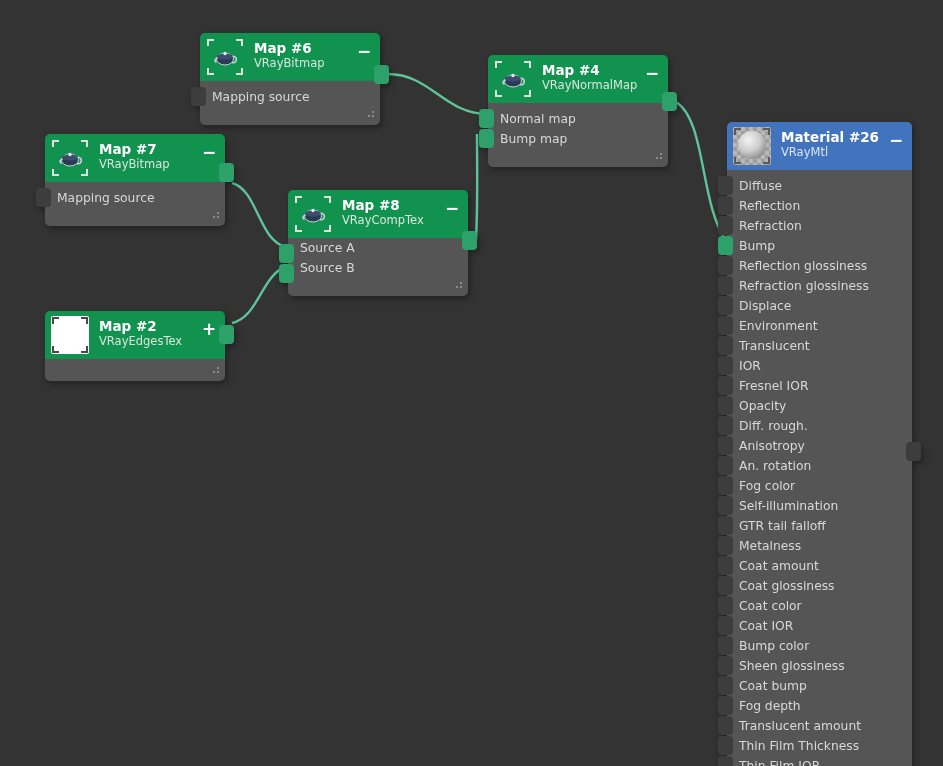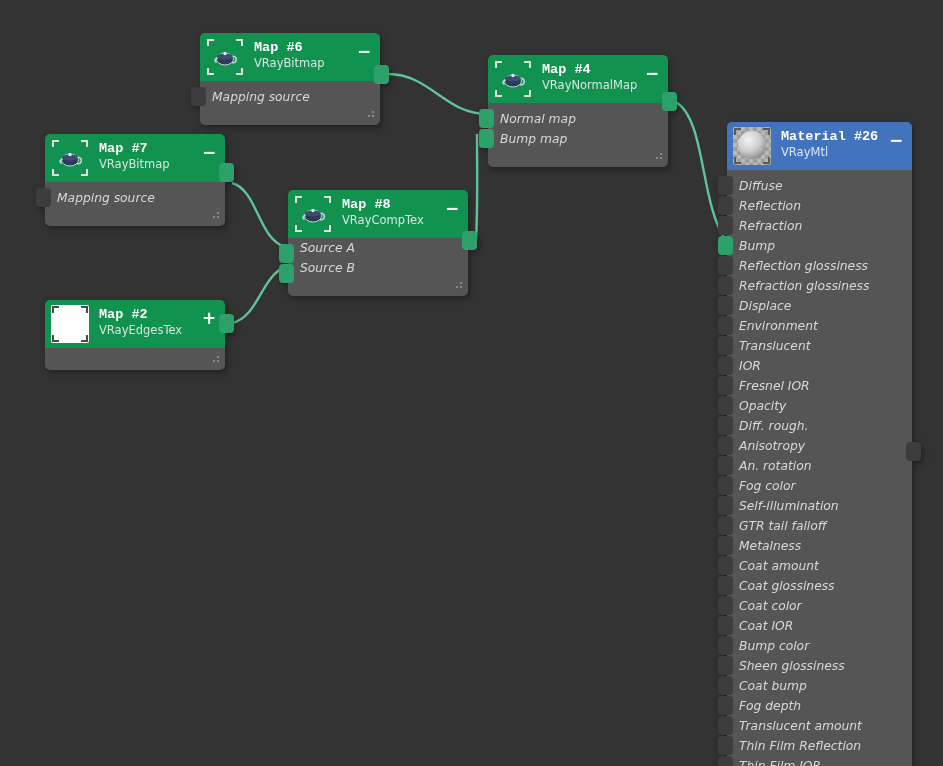--- a/index.html
+++ b/index.html
@@ -72,21 +72,20 @@
     flex: 1 1 auto;
     padding: 7px 0 0 10px;
     min-width: 0;
   }
   .hdr-title {
     color: #ffffff;
     font-size: 13.5px;
     font-weight: bold;
     line-height: 16px;
     white-space: nowrap;
-    font-family: Liberation Mono, monospace;
   }
   .hdr-sub {
     color: #d7e6de;
     font-size: 11.5px;
     line-height: 15px;
     white-space: nowrap;
   }
   .hdr-blue .hdr-sub { color: #d9e3f2; }
 
   .hdr-btn {
@@ -107,21 +106,20 @@
     border-bottom-left-radius: 5px;
     border-bottom-right-radius: 5px;
     position: relative;
     padding-bottom: 10px;
   }
   .slot-row {
     height: 20px;
     display: flex;
     align-items: flex-end;
     padding-left: 12px;
-    font-style: italic;
   }
   .slot-label {
     color: #d8d8d8;
     font-size: 12.3px;
     line-height: 20px;
     white-space: nowrap;
   }
   .grip {
     position: absolute;
     right: 6px; bottom: 5px;
@@ -311,21 +309,21 @@
       </div>
       <div class="grip">
           <i></i>
           <i></i>
           <i></i>
         </div>
     </div>
     <div class="sock out on" style="top:41px;"></div>
   </div>
 
-  <div class="node" id="node-map2" style="left:45px; top:300px; width:180px;">
+  <div class="node" id="node-map2" style="left:45px; top:311px; width:180px;">
     <div class="node-header hdr-green">
       <div class="thumb white-thumb">
         <span class="cmark tl" style="border-color:#4a4a4a"></span>
           <span class="cmark tr" style="border-color:#4a4a4a"></span>
         <span class="cmark bl" style="border-color:#4a4a4a"></span>
           <span class="cmark br" style="border-color:#4a4a4a"></span>
       </div>
       <div class="hdr-text">
         <div class="hdr-title">Map #2</div>
         <div class="hdr-sub">VRayEdgesTex</div>
@@ -477,21 +475,21 @@
       <div class="slot-row">
           <span class="slot-label">Coat bump</span>
         </div>
       <div class="slot-row">
           <span class="slot-label">Fog depth</span>
         </div>
       <div class="slot-row">
           <span class="slot-label">Translucent amount</span>
         </div>
       <div class="slot-row">
-          <span class="slot-label">Thin Film Reflection</span>
+          <span class="slot-label">Thin Film Thickness</span>
         </div>
       <div class="slot-row">
           <span class="slot-label">Thin Film IOR</span>
         </div>
     </div>
     <div class="sock out off" style="top:320px;"></div>
   </div>
 
 </div>
 

